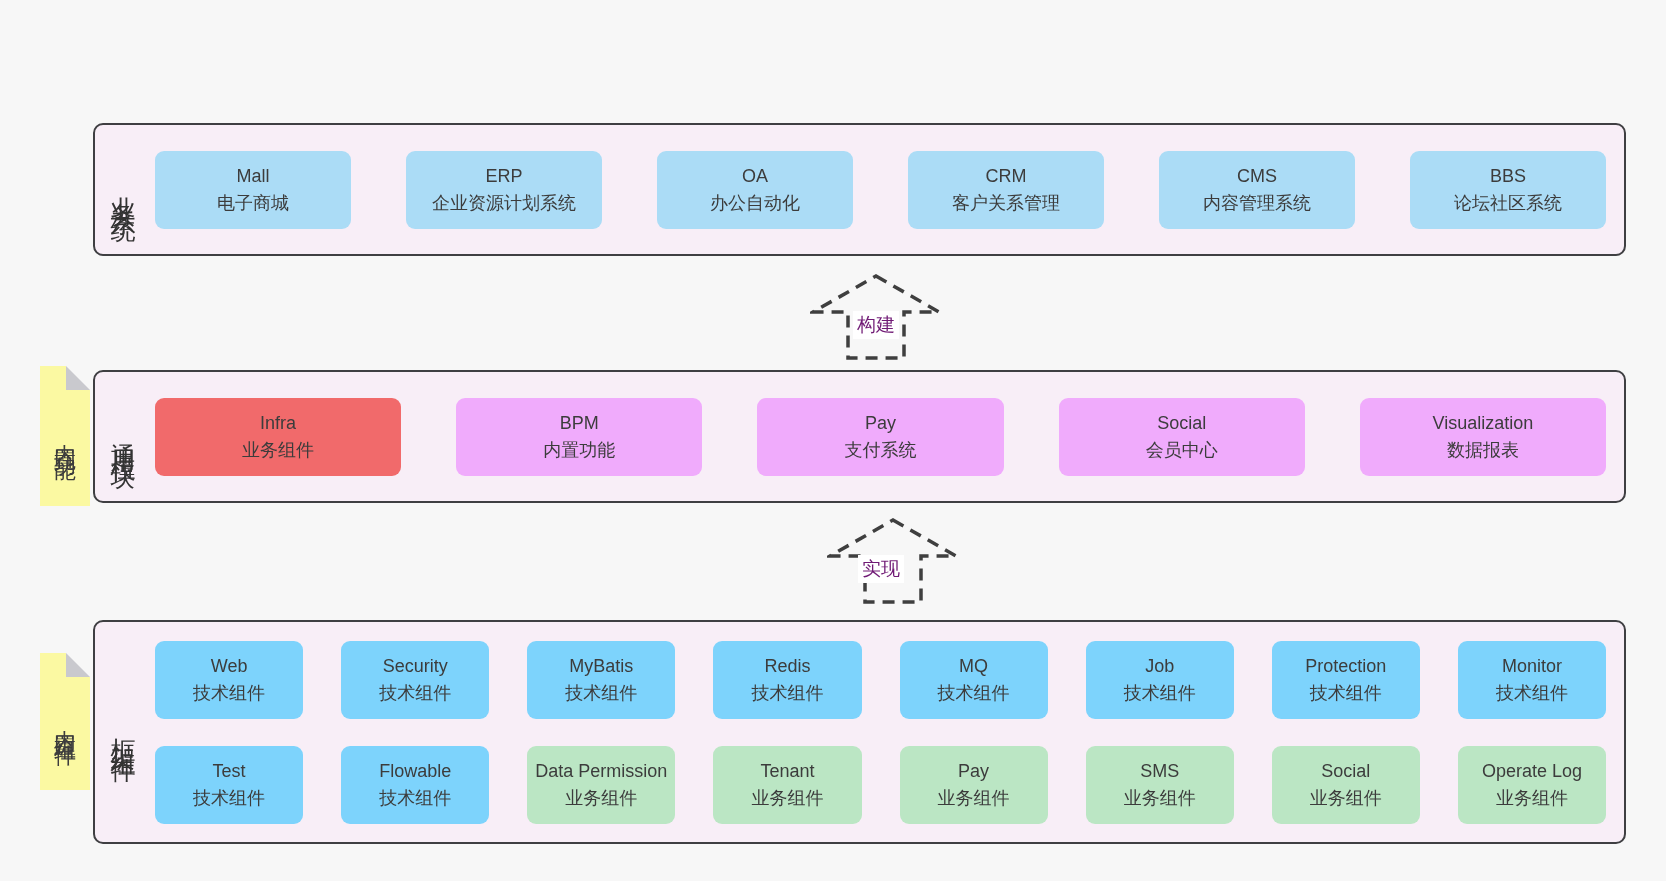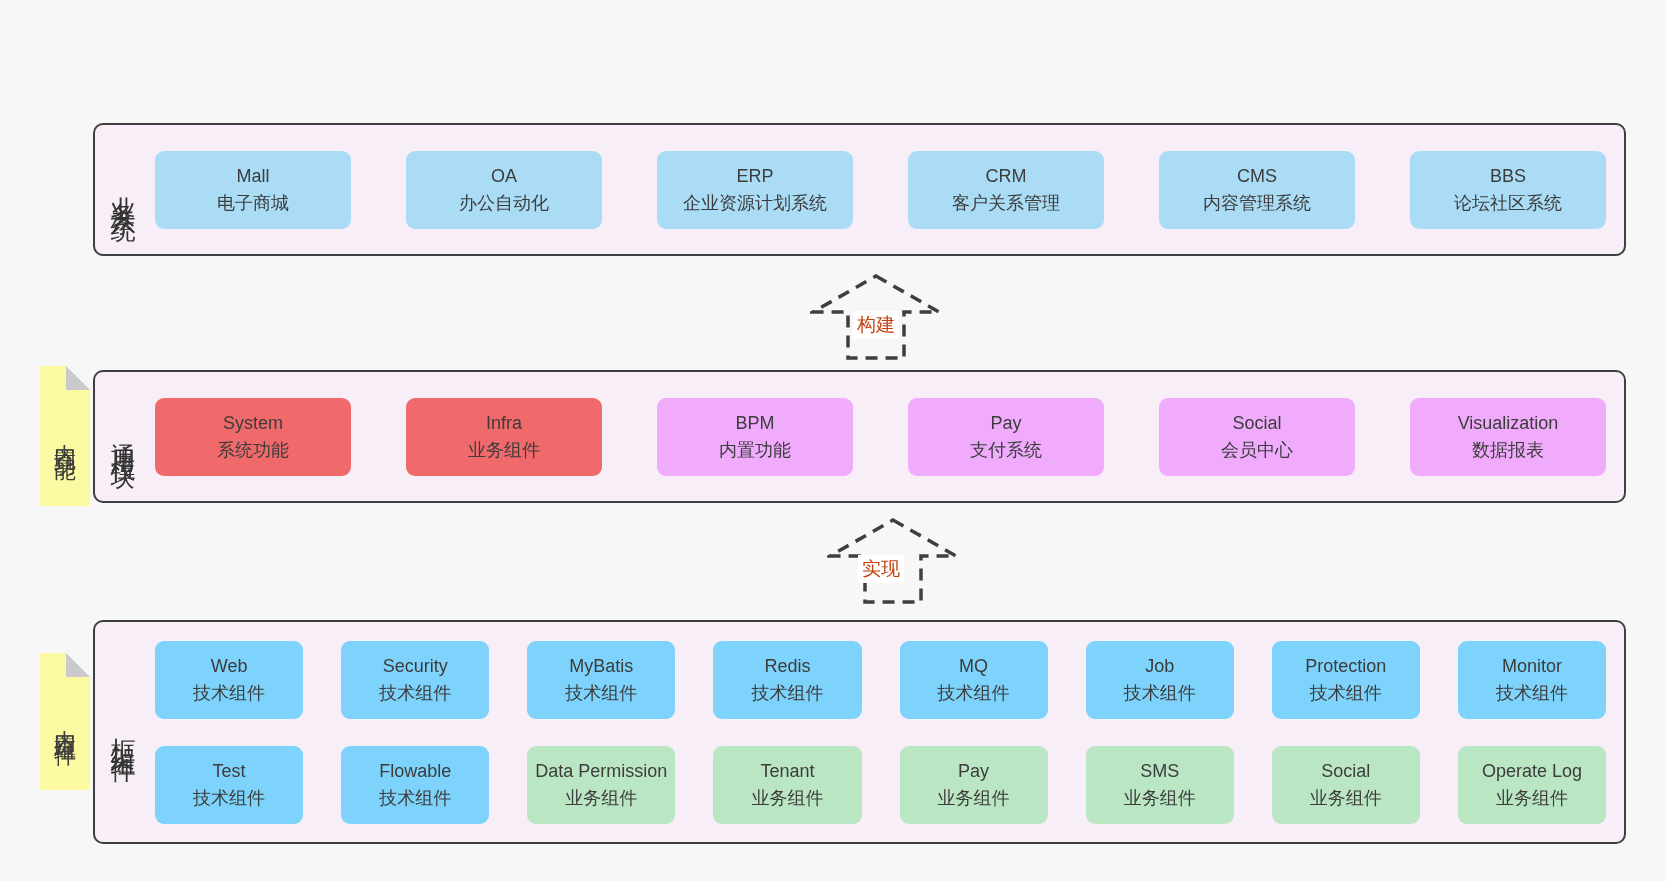--- a/index.html
+++ b/index.html
@@ -43,43 +43,43 @@
     border-style:solid;border-width:12px;
     border-color:#f7f7f7 #f7f7f7 #c9c9ce #c9c9ce;
   }
   .note-text{
     writing-mode:vertical-rl;text-orientation:upright;
     font-size:22px;letter-spacing:5px;color:#3c3c3c;
   }
   .arrow{position:absolute;}
   .arrow-label{
     position:absolute;transform:translateX(-50%);
-    background:#ffffff;padding:1px 4px;font-size:19px;color:#c2410c;
+    background:#ffffff;padding:1px 4px;font-size:19px;color:#701a75;
   }
 </style>
 </head>
 <body>
 
 <div>
 
   <section class="panel" style="top:123px;height:133px">
     <div class="panel-label">业务系统</div>
     <div class="rows">
       <div class="row cols-6">
         <div class="box v-blue">
           <span>Mall</span>
           <span>电子商城</span>
         </div>
         <div class="box v-blue">
+          <span>ERP</span>
+          <span>企业资源计划系统</span>
+        </div>
+        <div class="box v-blue">
           <span>OA</span>
           <span>办公自动化</span>
-        </div>
-        <div class="box v-blue">
-          <span>ERP</span>
-          <span>企业资源计划系统</span>
         </div>
         <div class="box v-blue">
           <span>CRM</span>
           <span>客户关系管理</span>
         </div>
         <div class="box v-blue">
           <span>CMS</span>
           <span>内容管理系统</span>
         </div>
         <div class="box v-blue">
@@ -97,24 +97,20 @@
 
   <div class="note" style="left:40px;top:366px;height:140px">
     <span class="note-text">内置功能</span>
   </div>
 
   <section class="panel" style="top:370px;height:133px">
     <div class="panel-label">通用模块</div>
     <div class="rows">
       <div class="row cols-6">
         <div class="box v-red">
-          <span>System</span>
-          <span>系统功能</span>
-        </div>
-        <div class="box v-red">
           <span>Infra</span>
           <span>业务组件</span>
         </div>
         <div class="box v-pink">
           <span>BPM</span>
           <span>内置功能</span>
         </div>
         <div class="box v-pink">
           <span>Pay</span>
           <span>支付系统</span>

